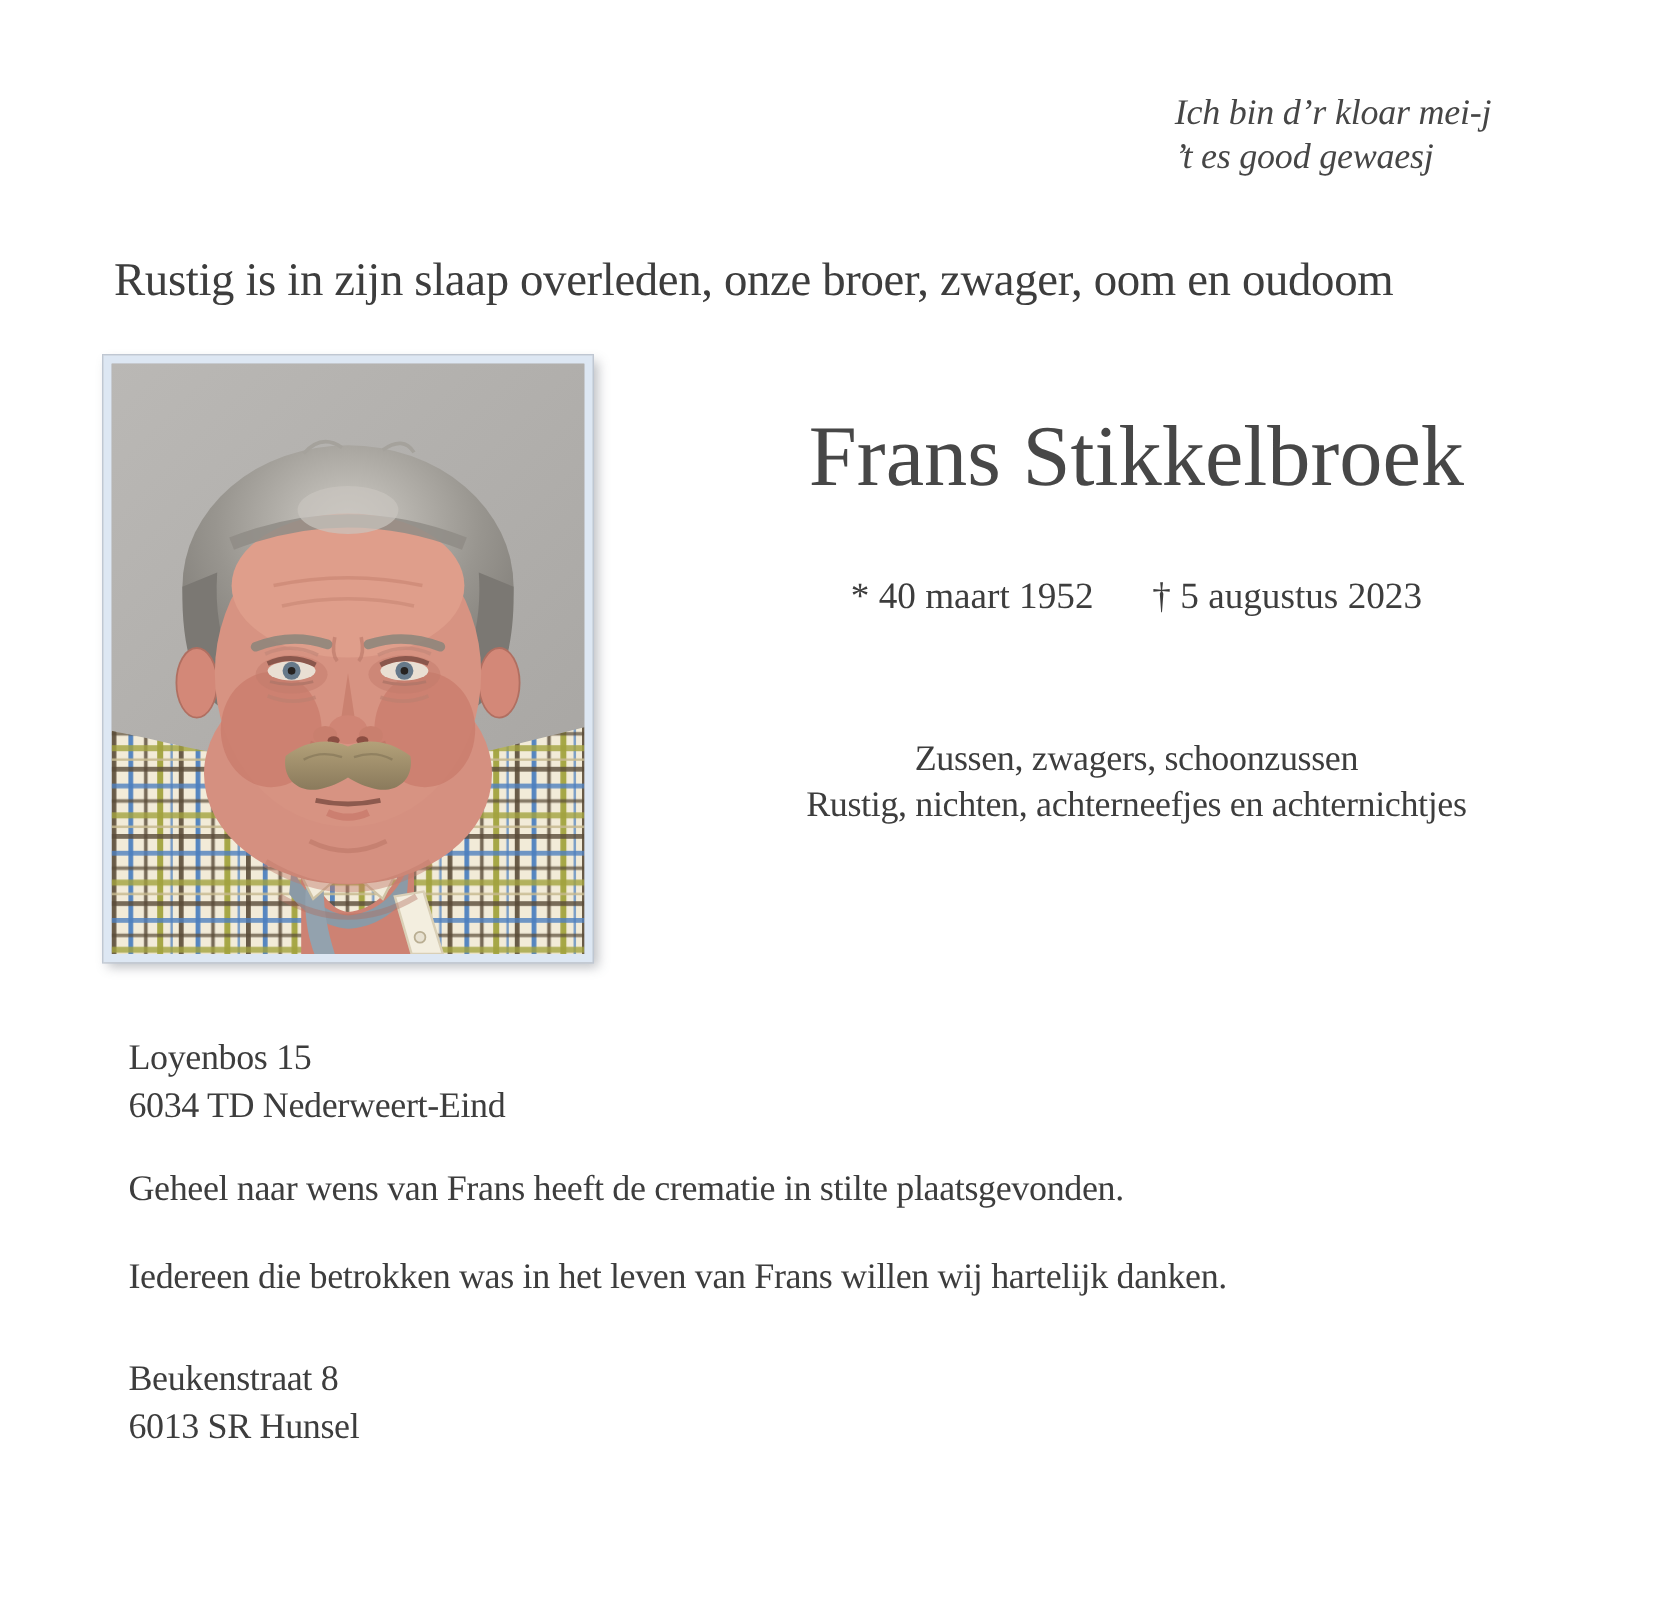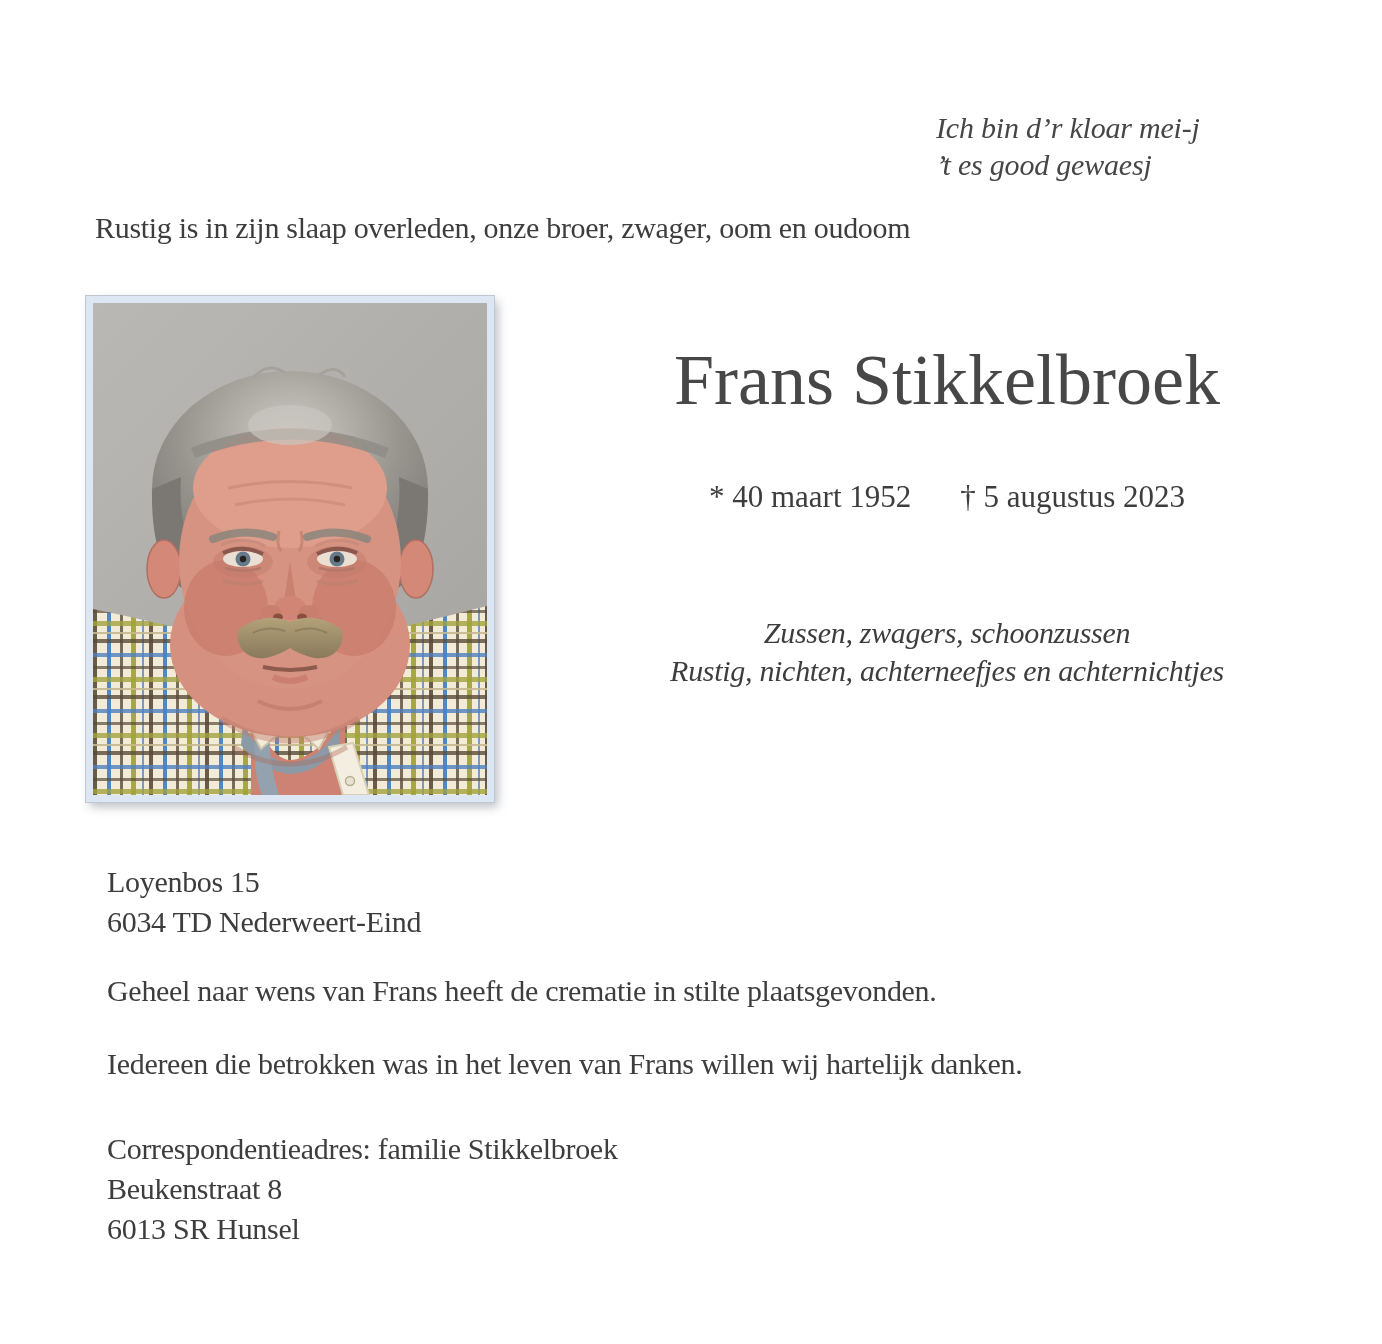--- a/index.html
+++ b/index.html
@@ -11,30 +11,29 @@
   }
   .card {
     position: relative;
     width: 1382px; height: 1344px;
     background: #ffffff;
     overflow: hidden;
   }
   .abs { position: absolute; }
 
   .quote {
-    left: 936px; top: 75px;
+    left: 979px; top: 75px;
     font-style: italic;
     font-size: 30px; line-height: 37px;
     color: #464646;
     letter-spacing: -0.2px;
-    margin-top: 34px;
   }
   .opening {
     left: 95px; top: 211px;
-    font-size: 30px;
+    font-size: 39px;
     letter-spacing: -0.3px;
     white-space: nowrap;
     text-align: right;
   }
   .photo-frame {
     left: 86px; top: 296px;
     width: 394px; height: 492px;
     border: 7px solid #dde7f3;
     outline: 1px solid #bfc7d2;
     box-shadow: 4px 5px 9px rgba(110,115,125,0.45), inset 0 0 0 1px #a9b2bd;
@@ -61,21 +60,20 @@
     text-align: center;
     font-size: 31px;
     white-space: nowrap;
   }
   .dates .gap { display: inline-block; width: 49px; }
   .family {
     left: 512px; top: 614px; width: 870px;
     text-align: center;
     font-size: 30px; line-height: 38px;
     letter-spacing: -0.3px;
-    font-style: italic;
   }
   .remembrance {
     left: 512px; top: 730px; width: 870px;
     text-align: center;
     font-size: 30px;
     letter-spacing: -0.3px;
   }
   .address {
     left: 107px; top: 862px;
     font-size: 30px; line-height: 40px;
@@ -246,18 +244,17 @@
   <div class="abs address">
     <div>Loyenbos 15</div>
     <div>6034 TD Nederweert-Eind</div>
   </div>
 
   <div class="abs cremation">Geheel naar wens van Frans heeft de crematie in stilte plaatsgevonden.</div>
 
   <div class="abs thanks">Iedereen die betrokken was in het leven van Frans willen wij hartelijk danken.</div>
 
   <div class="abs correspondence">
-    <div>Correspondentieadres: familie Stikkelbroek</div>
     <div>Beukenstraat 8</div>
     <div>6013 SR Hunsel</div>
   </div>
 
 </div>
 
 </body></html>

